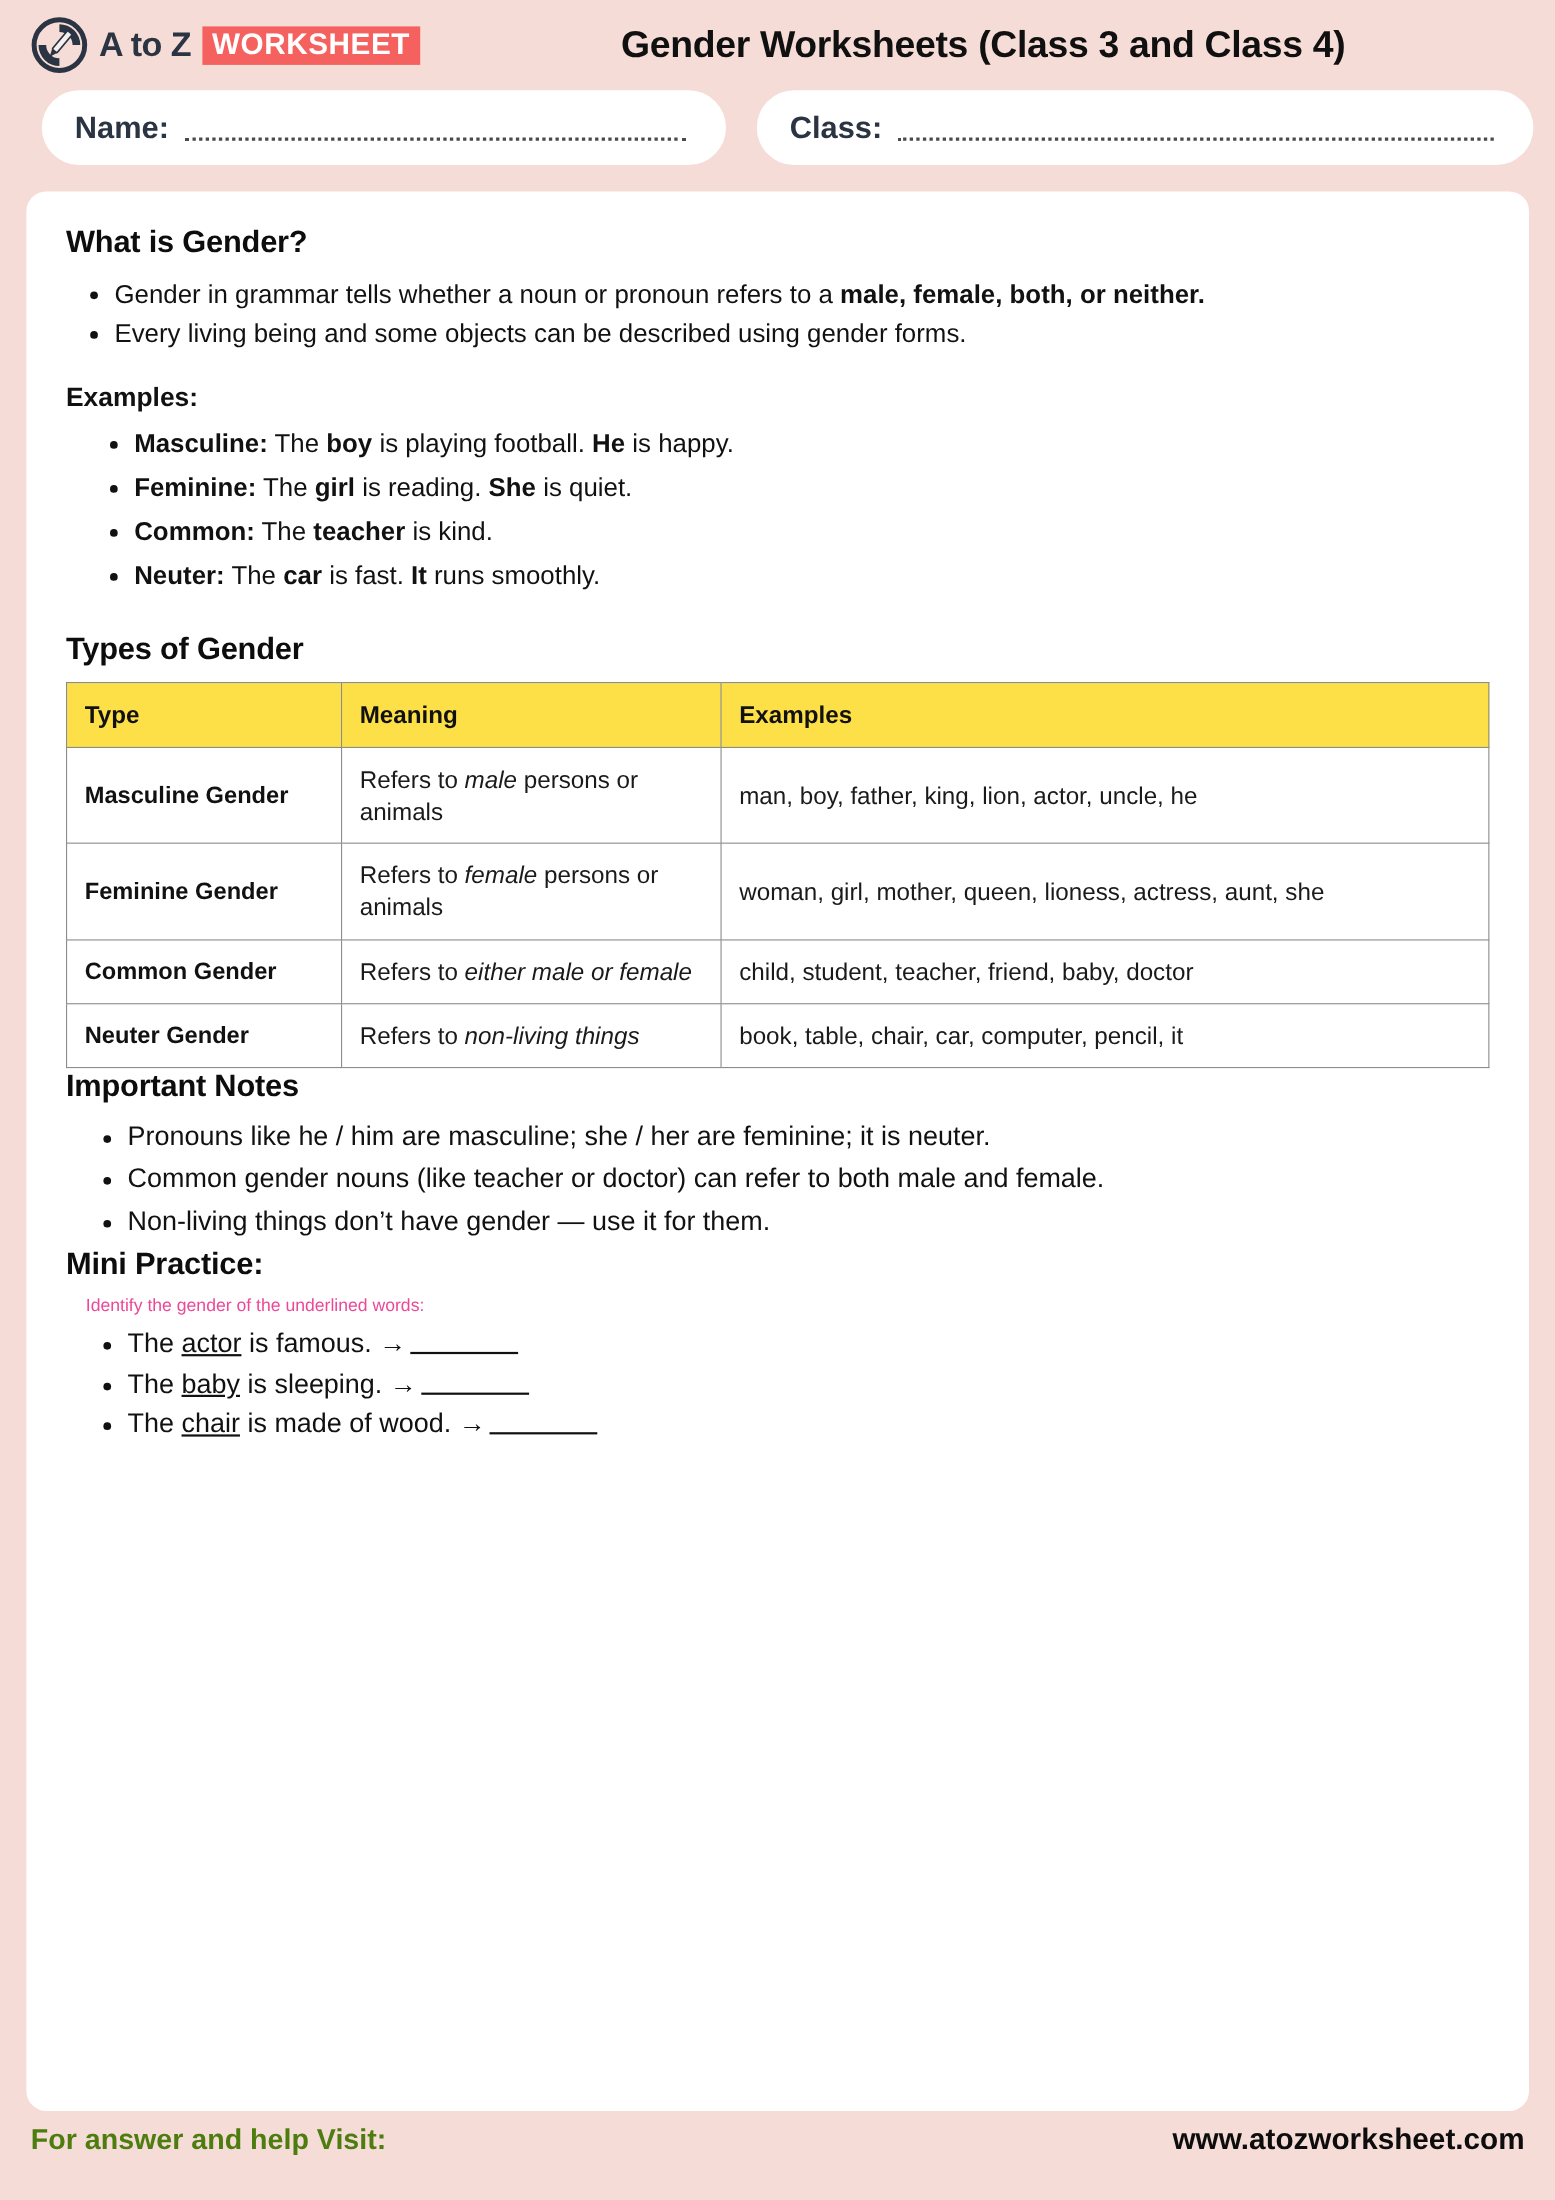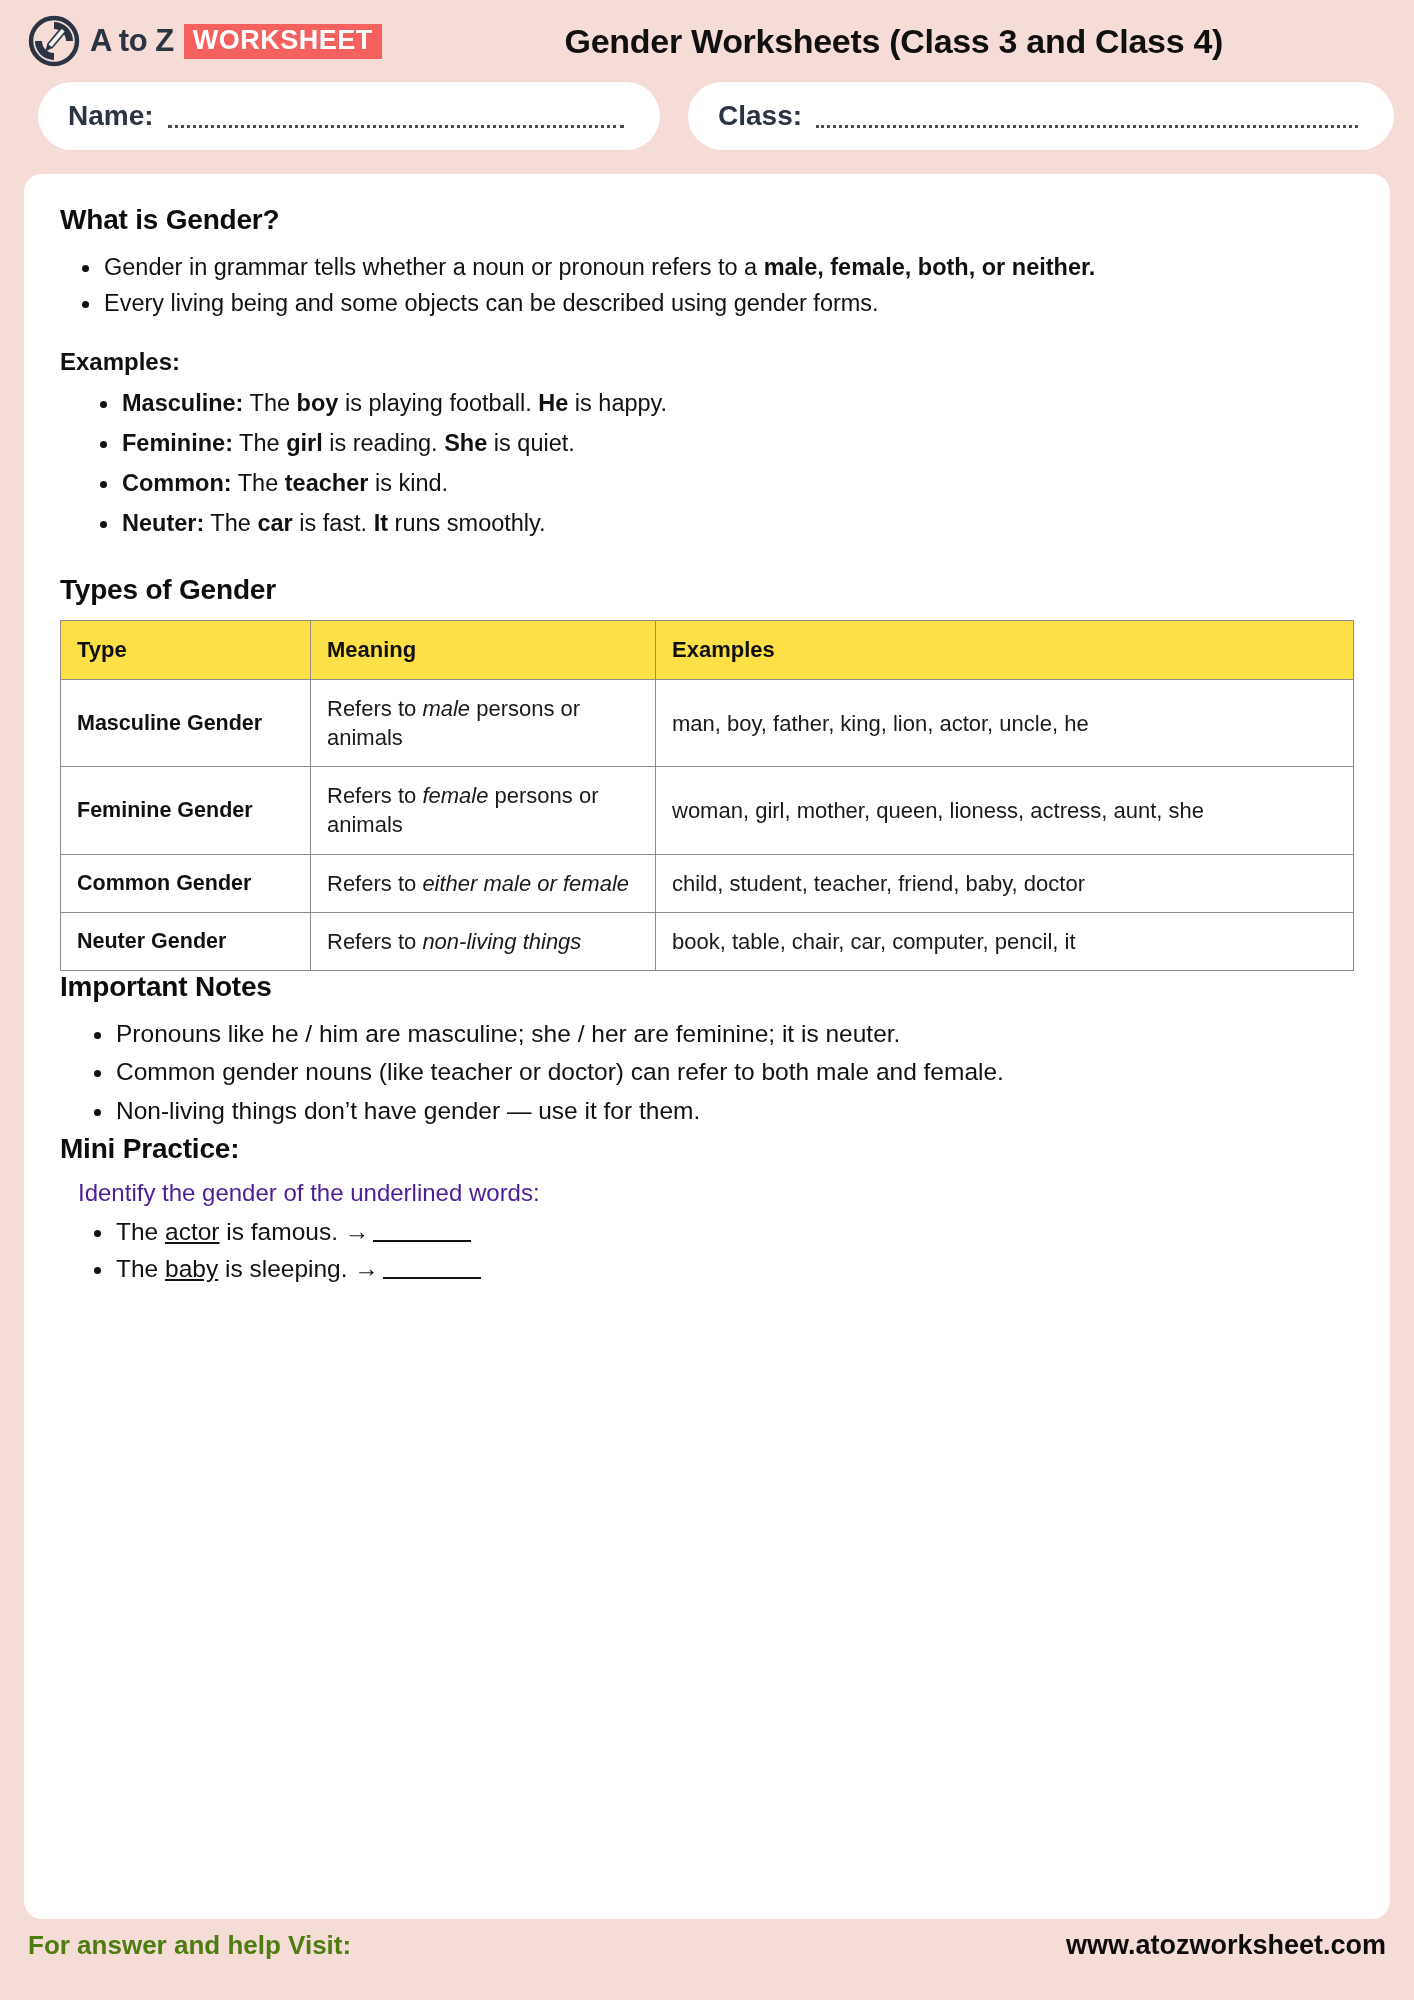--- a/index.html
+++ b/index.html
@@ -191,22 +191,22 @@
   .notes-head { margin-top: 34px; }
   ul.bul.notes { padding-left: 56px; }
   ul.bul.notes > li {
     font-size: 24.5px;
     line-height: 1.42;
     margin-bottom: 4px;
   }
 
   .mini-head { margin-top: 30px; }
   .mini-intro {
-    font-size: 24px;
-    color: #4c1d95;
+    font-size: 16px;
+    color: #ec4899;
     margin: 10px 0 8px 18px;
   }
   ul.bul.practice { padding-left: 56px; }
   ul.bul.practice > li {
     font-size: 24.5px;
     line-height: 1.42;
     margin-bottom: 2px;
   }
   .u { text-decoration: underline; text-underline-offset: 2px; }
   .blank {
@@ -333,20 +333,21 @@
       <li><span>Pronouns like he / him are masculine; she / her are feminine; it is neuter.</span></li>
       <li><span>Common gender nouns (like teacher or doctor) can refer to both male and female.</span></li>
       <li><span>Non-living things don’t have gender — use it for them.</span></li>
     </ul>
 
   <h2 class="sec mini-head">Mini Practice:</h2>
   <div class="mini-intro">Identify the gender of the underlined words:</div>
   <ul class="bul practice">
       <li><span>The </span><span class="u">actor</span><span> is famous. →</span><span class="blank"></span></li>
       <li><span>The </span><span class="u">baby</span><span> is sleeping. →</span><span class="blank"></span></li>
+      <li><span>The </span><span class="u">chair</span><span> is made of wood. →</span><span class="blank"></span></li>
     </ul>
 
 </div>
 
 <div class="footer">
   <span class="footer-left">For answer and help Visit:</span>
   <span class="footer-right">www.atozworksheet.com</span>
 </div>
 
 </body></html>

